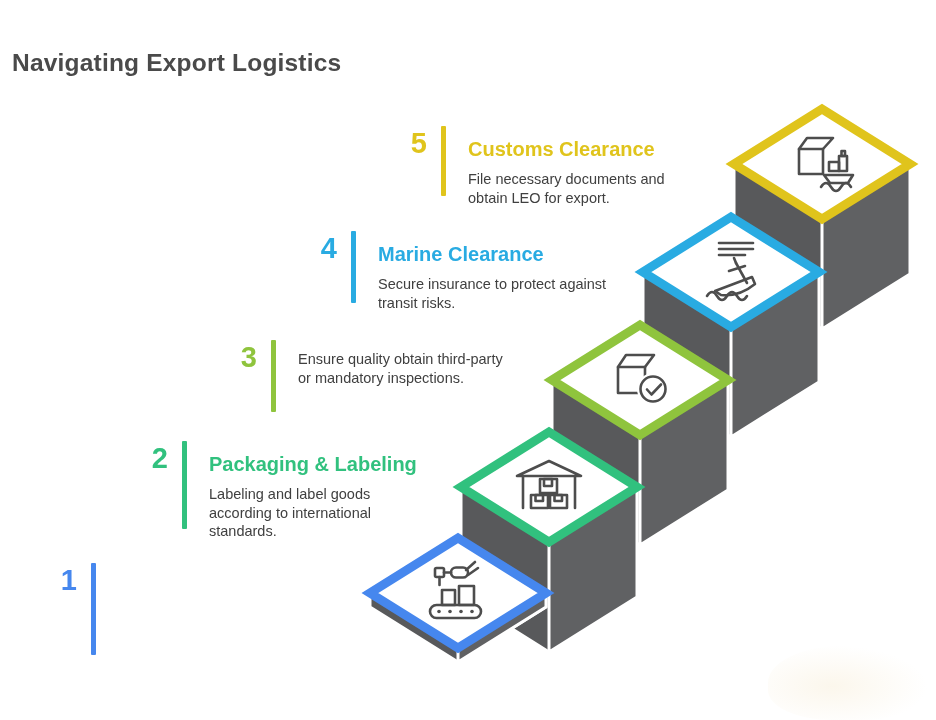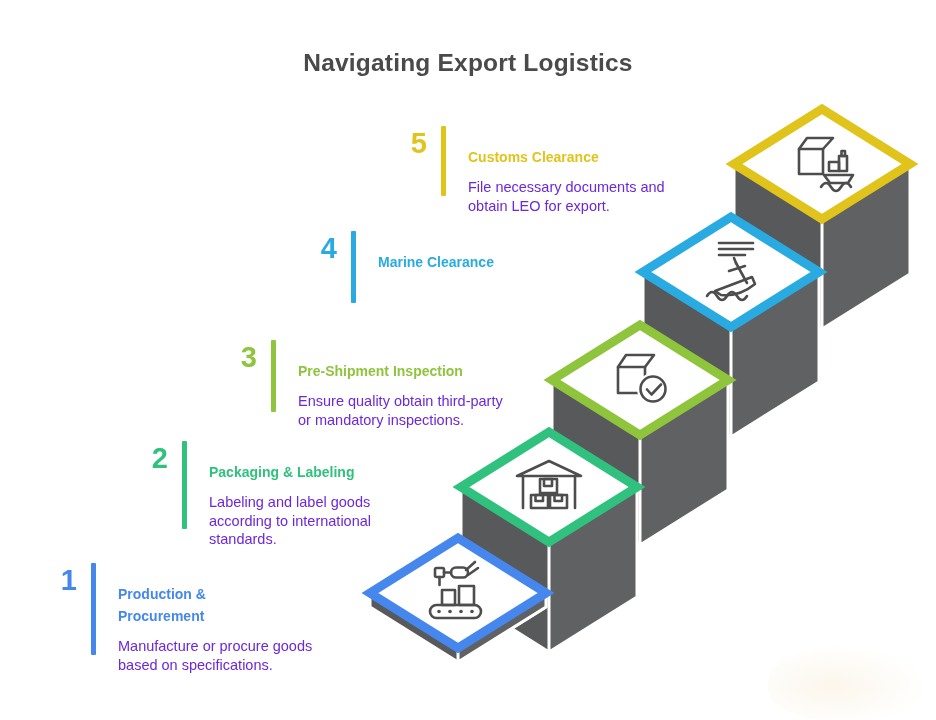--- a/index.html
+++ b/index.html
@@ -1,30 +1,30 @@
 <!DOCTYPE html>
 <html style="--c1: #4687EE; --c2: #31C17E; --c3: #8FC43D; --c4: #29ABE2; --c5: #E0C41C; --gray: #58595B; --grayR: #606163;"><head>
 <meta charset="utf-8">
 <style>
   html,body{margin:0;padding:0;background:#ffffff;}
   body{width:936px;height:720px;position:relative;overflow:hidden;
        font-family:"Liberation Sans",sans-serif;}
 
-  .page-title{position:absolute;left:0;right:0;top:49px;text-align:center;
+  .page-title{position:absolute;left:12px;right:0;top:49px;text-align:left;
     font-size:24.5px;font-weight:bold;color:#4A4A4A;letter-spacing:.2px;}
 
   
   .step-text{position:absolute;display:flex;align-items:flex-start;}
   .step-text .num{width:38px;text-align:right;font-size:29px;font-weight:bold;
     line-height:30px;margin-top:2px;color:var(--c);}
   .step-text .bar{width:5px;border-radius:1px;margin-left:14px;background:var(--c);}
   .step-text .content{margin-left:22px;width:280px;}
-  .step-title{margin:20px 0 0 0;font-size:14px;font-weight:bold;line-height:22px;
+  .step-title{margin:12px 0 0 0;font-size:20px;font-weight:bold;line-height:22px;
     color:var(--c);white-space:pre-line;}
-  .step-desc{margin:10px 0 0 0;font-size:14.5px;line-height:18.5px;color:#6d28d9;
+  .step-desc{margin:10px 0 0 0;font-size:14.5px;line-height:18.5px;color:#404040;
     white-space:pre-line;}
 
   .pos1{left:39px;top:563px;--c:var(--c1);}  .pos1 .bar{height:92px;}
   .pos2{left:130px;top:441px;--c:var(--c2);} .pos2 .bar{height:88px;}
   .pos3{left:219px;top:340px;--c:var(--c3);} .pos3 .bar{height:72px;}
   .pos4{left:299px;top:231px;--c:var(--c4);} .pos4 .bar{height:72px;}
   .pos5{left:389px;top:126px;--c:var(--c5);} .pos5 .bar{height:70px;}
 
   
   svg.stairs{position:absolute;left:0;top:0;}
@@ -146,48 +146,43 @@
     <p class="step-desc">File necessary documents and
 obtain LEO for export.</p>
   </div>
 </div>
 
 <div class="step-text pos4">
   <div class="num">4</div>
   <div class="bar"></div>
   <div class="content">
     <h3 class="step-title">Marine Clearance</h3>
+    <p class="step-desc">Secure insurance to protect against
+transit risks.</p>
   </div>
 </div>
 
 <div class="step-text pos3">
   <div class="num">3</div>
   <div class="bar"></div>
   <div class="content">
-    <h3 class="step-title">Pre-Shipment Inspection</h3>
     <p class="step-desc">Ensure quality obtain third-party
 or mandatory inspections.</p>
   </div>
 </div>
 
 <div class="step-text pos2">
   <div class="num">2</div>
   <div class="bar"></div>
   <div class="content">
     <h3 class="step-title">Packaging &amp; Labeling</h3>
     <p class="step-desc">Labeling and label goods
 according to international
 standards.</p>
   </div>
 </div>
 
 <div class="step-text pos1">
   <div class="num">1</div>
   <div class="bar"></div>
-  <div class="content">
-    <h3 class="step-title">Production &amp;
-Procurement</h3>
-    <p class="step-desc">Manufacture or procure goods
-based on specifications.</p>
-  </div>
 </div>
 
 <div class="watermark"></div>
 
 </body></html>

